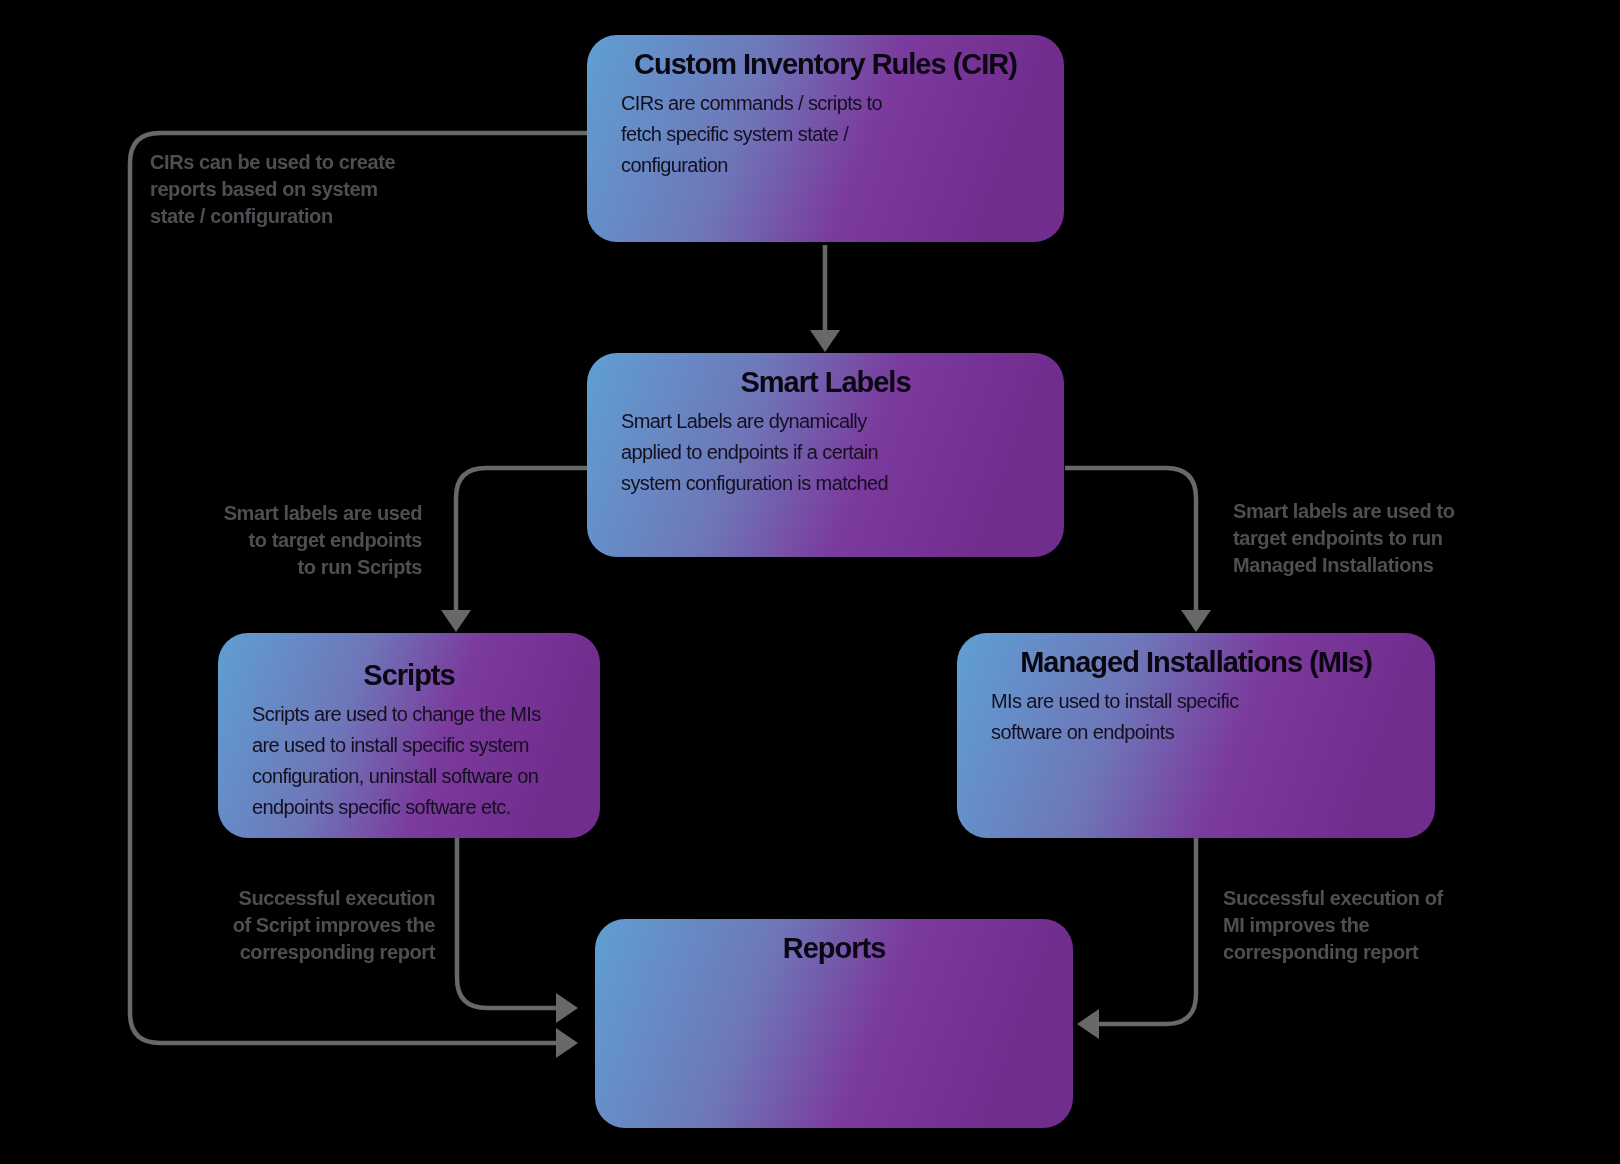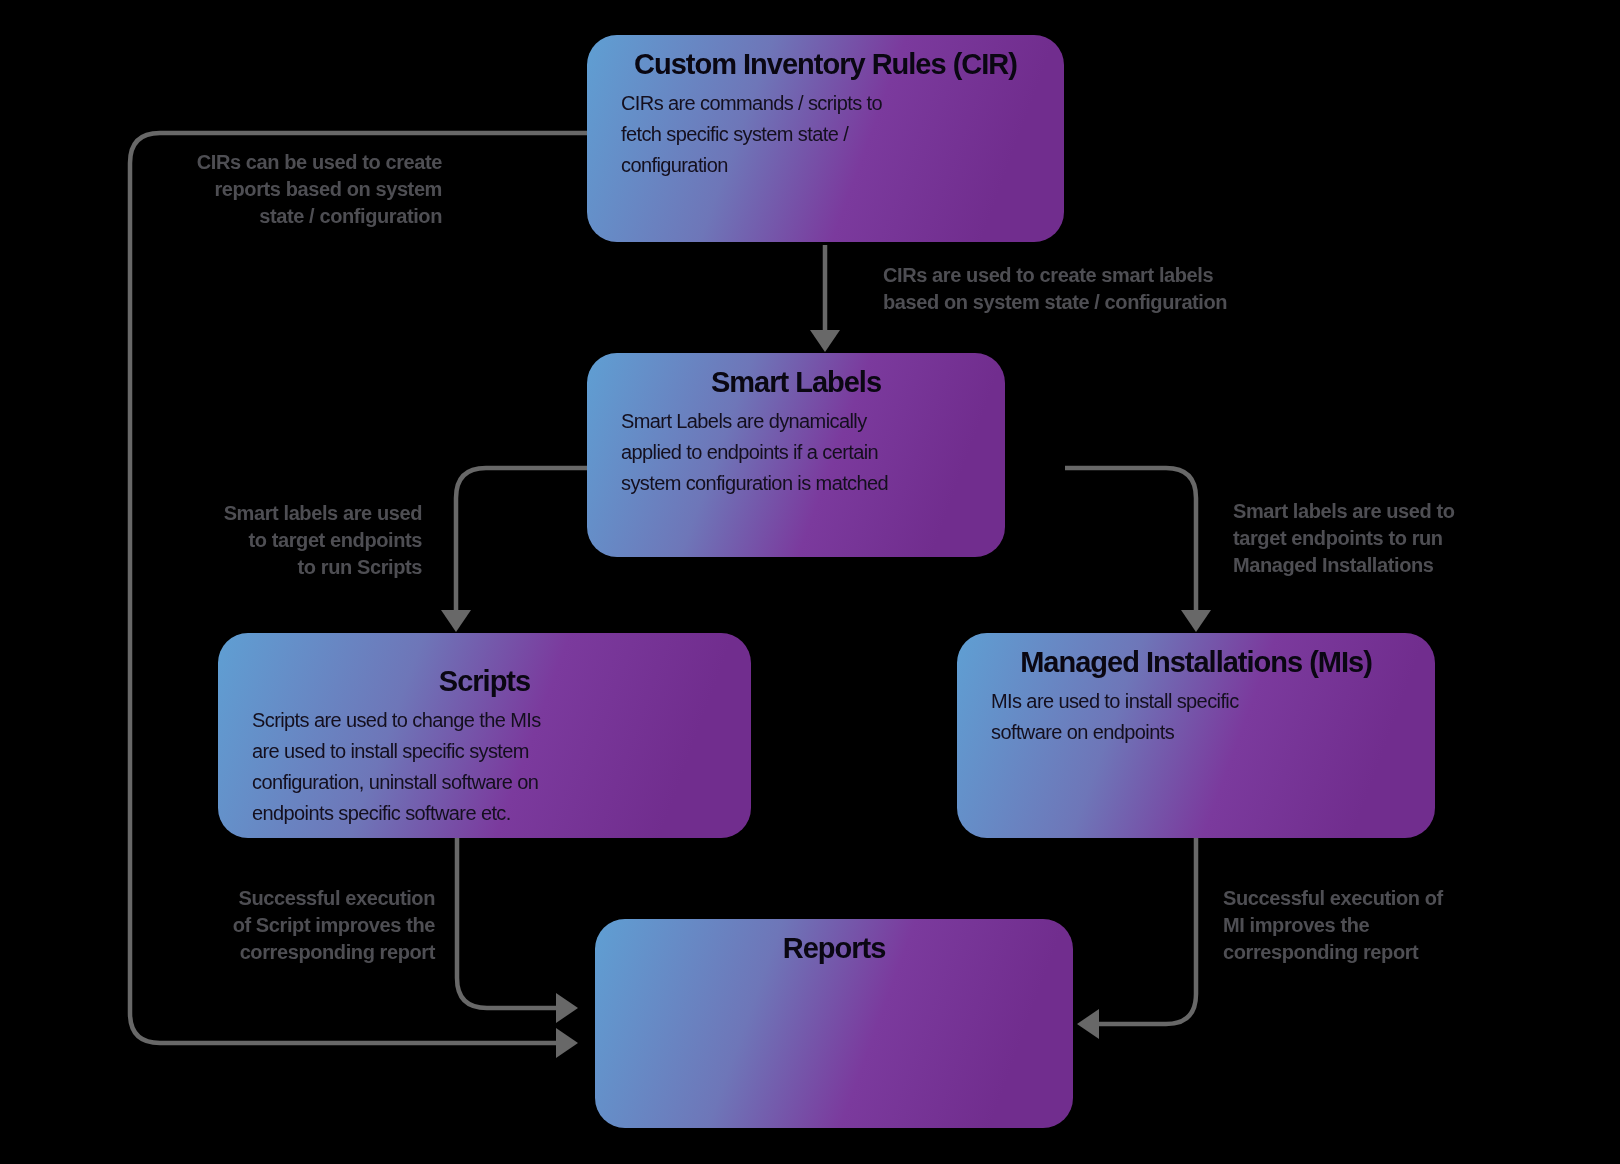--- a/index.html
+++ b/index.html
@@ -51,35 +51,35 @@
     margin-top: 5px;
     padding: 0 34px;
     font-size: 20px;
     letter-spacing: -0.6px;
     line-height: 31px;
     font-weight: 500;
     color: #140f1e;
     white-space: pre;
   }
   .node-cir         { left: 587px; top: 35px;  width: 477px; height: 207px; }
-  .node-smartlabels { left: 587px; top: 353px; width: 418px; height: 204px; }
-  .node-scripts     { left: 218px; top: 633px; width: 533px; height: 205px; padding-top: 29px; }
+  .node-smartlabels { left: 587px; top: 353px; width: 477px; height: 204px; }
+  .node-scripts     { left: 218px; top: 633px; width: 382px; height: 205px; padding-top: 23px; }
   .node-mis         { left: 957px; top: 633px; width: 478px; height: 205px; }
   .node-reports     { left: 587px; top: 919px; width: 478px; height: 209px; }
 
   .edge-label {
     position: absolute;
     color: var(--edge-label, #4e4e53);
     font-size: 20px;
     font-weight: bold;
     letter-spacing: -0.4px;
     line-height: 27px;
     white-space: pre;
   }
-  .edge-label-1 { left: 150px;  top: 149px; width: 292px; text-align: right; }
+  .edge-label-1 { left: 150px;  top: 149px; width: 292px; text-align: left; }
   .edge-label-2 { left: 883px;  top: 262px; width: 430px; text-align: left; }
   .edge-label-3 { left: 150px;  top: 500px; width: 272px; text-align: right; }
   .edge-label-4 { left: 1233px; top: 498px; width: 300px; text-align: left; }
   .edge-label-5 { left: 150px;  top: 885px; width: 285px; text-align: right; }
   .edge-label-6 { left: 1223px; top: 885px; width: 300px; text-align: left; }
 </style>
 </head>
 <body>
 
 <div id="canvas" style="--bg: #000000; --connector: #686868; --edge-label: #4e4e53;">
@@ -133,22 +133,20 @@
 software on endpoints</div>
   </div>
 
   <div class="node node-reports" style="background: linear-gradient(110deg, rgb(95, 159, 211) 0%, rgb(110, 118, 184) 34%, rgb(123, 58, 157) 58%, rgb(113, 45, 142) 85%); margin-left: 8px;">
     <div class="node-title" style="color: rgb(10, 7, 18);">Reports</div>
   </div>
 
   <div class="edge-label edge-label-1">CIRs can be used to create
 reports based on system
 state / configuration</div>
-  <div class="edge-label edge-label-2">CIRs are used to create smart labels
-based on system state / configuration</div>
   <div class="edge-label edge-label-3">Smart labels are used
 to target endpoints
 to run Scripts</div>
   <div class="edge-label edge-label-4">Smart labels are used to
 target endpoints to run
 Managed Installations</div>
   <div class="edge-label edge-label-5">Successful execution
 of Script improves the
 corresponding report</div>
   <div class="edge-label edge-label-6">Successful execution of

